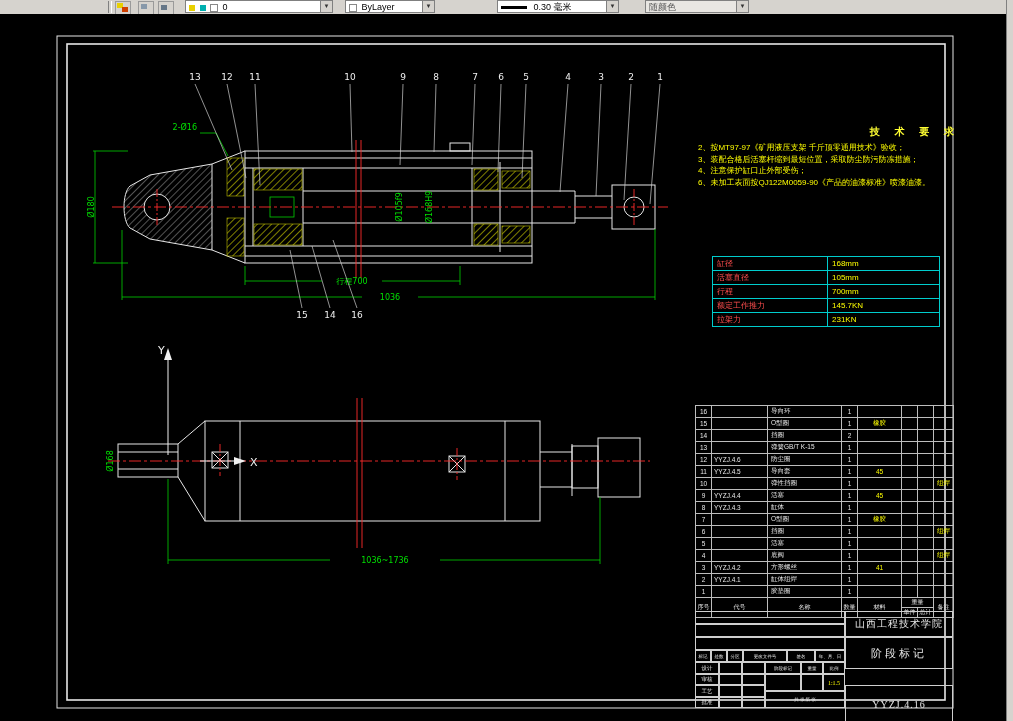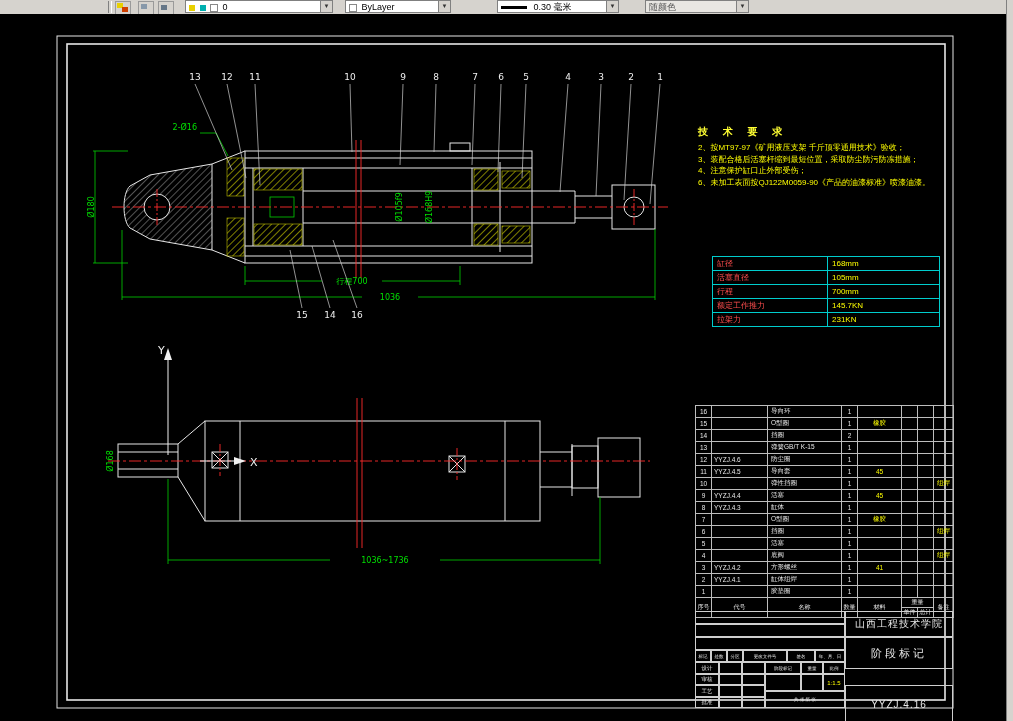--- a/index.html
+++ b/index.html
@@ -17,37 +17,37 @@
   .combo .val{position:absolute;left:3px;top:0px;white-space:nowrap;line-height:12px;}
   .combo .btn{position:absolute;right:0;top:0;width:11px;height:11px;background:#d6d3ce;
               border-left:1px solid #808080;font-size:6px;text-align:center;line-height:11px;color:#333;}
   .lay-sw{display:inline-block;width:6px;height:6px;margin-right:2px;vertical-align:middle;}
   
   .canvas{position:absolute;top:14px;left:0;width:1013px;height:707px;background:#000;}
   .edge-r{position:absolute;top:0;right:0;width:6px;height:721px;background:#d6d3ce;border-left:1px solid #808080;}
   svg text{font-family:"DejaVu Sans","Liberation Sans",sans-serif;}
   
   .tech{position:absolute;left:698px;top:111px;width:262px;color:#ffff00;}
-  .tech-title{text-align:left;font-size:10px;letter-spacing:6px;color:#ffff33;margin-bottom:3px;font-weight:bold;}
+  .tech-title{text-align:right;font-size:10px;letter-spacing:6px;color:#ffff33;margin-bottom:3px;font-weight:bold;}
   .tech-line{font-size:8px;line-height:11.5px;color:#ffff00;}
   
   .ptable{position:absolute;left:712px;top:242px;width:228px;border-collapse:collapse;table-layout:fixed;}
   .ptable td{border:1px solid #00cccc;height:13px;font-size:8px;padding:0 0 0 4px;overflow:hidden;white-space:nowrap;}
   .p-label{color:#ff4d4d;width:110px;}
   .p-value{color:#ffff00;}
   
   .bom{position:absolute;left:695px;top:391px;width:258px;border-collapse:collapse;table-layout:fixed;}
   .bom td,.bom th{border:1px solid #bdbdbd;font-size:6.5px;font-weight:normal;color:#e8e8e8;
                   padding:0 1px;height:11px;overflow:hidden;white-space:nowrap;text-align:center;}
   .bom td.c-name{text-align:left;padding-left:3px;}
   .bom td.c-code{text-align:left;padding-left:2px;}
   .bom td.c-mat,.bom td.c-note{color:#ffff00;}
   .bom th{font-size:6px;height:6px;}
   
-  .tblock{position:absolute;left:695px;top:597px;width:226px;height:97px;}
+  .tblock{position:absolute;left:695px;top:597px;width:226px;height:97px;font-family:Liberation Serif, serif;}
   .tb{position:absolute;border:1px solid #cfcfcf;box-sizing:border-box;color:#e8e8e8;
       display:flex;align-items:center;justify-content:center;overflow:hidden;white-space:nowrap;}
   .tb.micro{font-size:4.5px;}
   .tb.small{font-size:5.5px;}
   .tb.school{font-size:10px;letter-spacing:1px;}
   .tb.dtitle{font-size:11px;letter-spacing:3px;}
   .tb.dno{font-size:10px;letter-spacing:1px;}
   .tb.scale-val{color:#ffff00;font-size:6px;}
 </style>
 </head>
@@ -69,21 +69,21 @@
     </div>
     <div class="combo" style="left:185px;width:148px;">
       <span class="val">
         <span class="lay-sw" style="background:#e8d000;"></span>
         <span class="lay-sw" style="background:#00b0b0;"></span>
         <span class="lay-sw" style="background:#ffffff;border:1px solid #888;"></span>
         <span>0</span>
       </span>
       <span class="btn">▼</span>
     </div>
-    <div class="combo" style="left:345px;width:106px;">
+    <div class="combo" style="left:345px;width:90px;">
       <span class="val">
         <span class="lay-sw" style="background:#ffffff;border:1px solid #888;"></span>
         <span>ByLayer</span>
       </span>
       <span class="btn">▼</span>
     </div>
     <div class="combo" style="left:497px;width:122px;">
       <span class="val">
         <span style="display:inline-block;width:26px;height:3px;background:#000;margin-right:4px;vertical-align:middle;"></span>
         <span>0.30 毫米</span>

